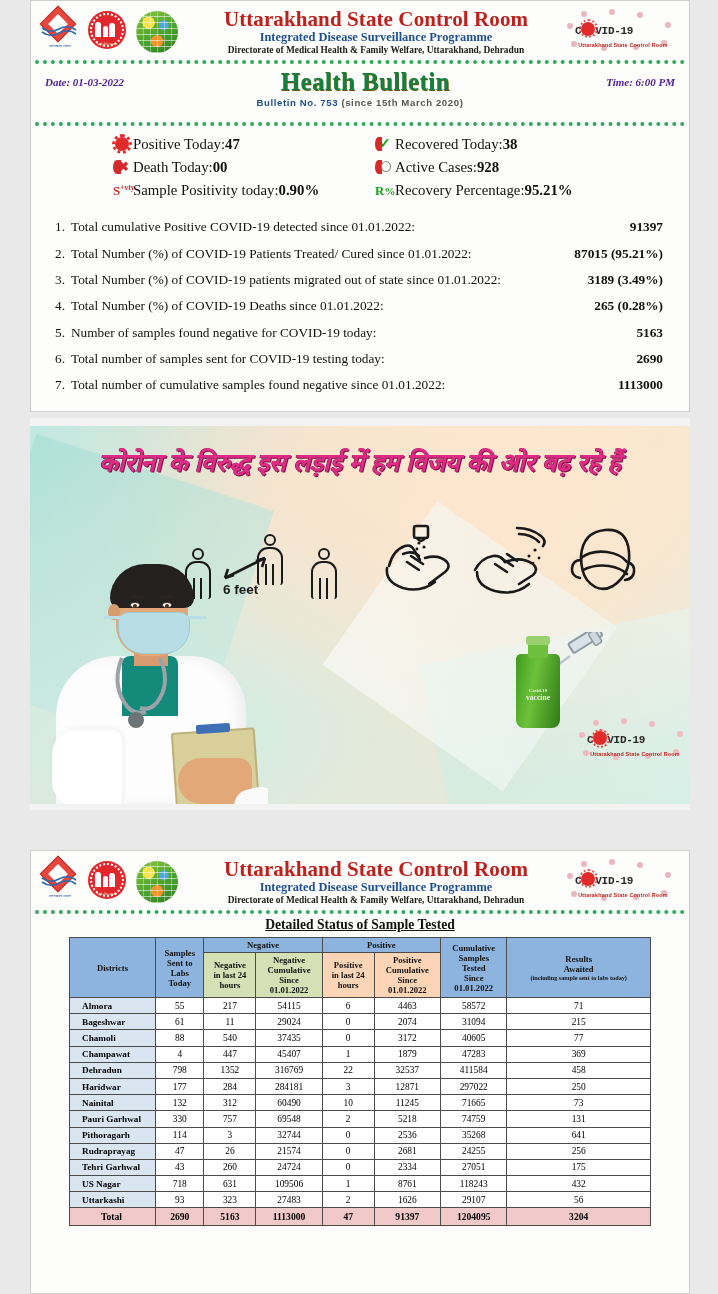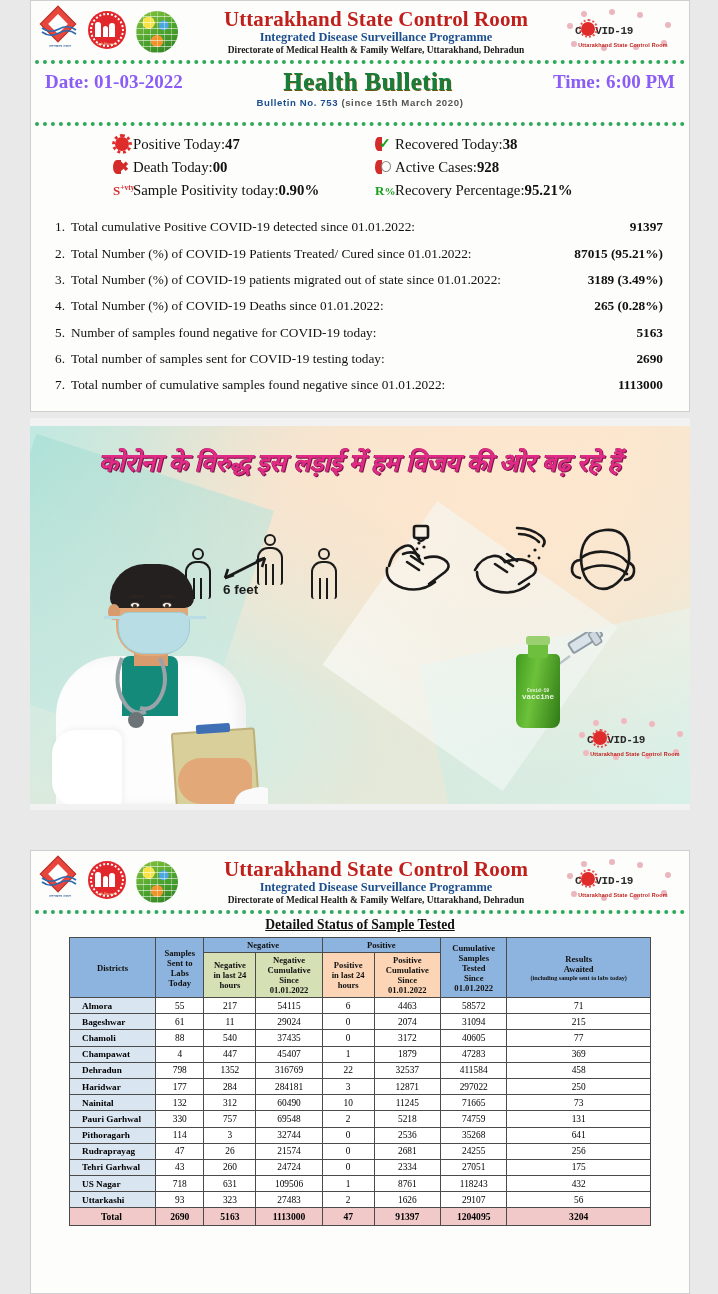--- a/index.html
+++ b/index.html
@@ -125,21 +125,21 @@
   .dotted-rule {
     height: 5px; margin: 1px 4px 0 4px;
     border-top: 4px dotted #18a04a;
     opacity:.9;
   }
 
   
   .bulletin-bar { position: relative; padding: 3px 14px 2px; height: 56px; }
   .bb-row { display:flex; align-items:center; justify-content:space-between; }
   .bb-date, .bb-time {
-    font-weight:bold; font-size:19px; color:#8b5cf6; white-space:nowrap;
+    font-weight:bold; font-size:11px; color:#4c1d95; white-space:nowrap;font-style:italic;
   }
   .bb-title {
     flex:1; text-align:center; font-weight:bold; font-size:25px;
     color:#15803d; letter-spacing:.4px;
     text-shadow: 0.6px 0.6px 0 #6b5510;
   }
   .bb-no {
     text-align:center; font-family:"Liberation Sans",sans-serif;
     font-weight:bold; font-size:9.6px; color:#1d4f8f; letter-spacing:.6px;
     margin-top:1px;
@@ -285,21 +285,21 @@
   
   .vial-grp{position:absolute;left:470px;top:206px;width:110px;height:104px;}
   .vial{position:absolute;left:16px;top:22px;width:44px;height:74px;
     background:linear-gradient(100deg,#3f9b1e 0%, #6dc23a 40%, #2f7a16 100%);
     border-radius:5px 5px 8px 8px;}
   .vial-neck{position:absolute;left:28px;top:10px;width:20px;height:16px;background:#6fbf3e;
     border-radius:3px;}
   .vial-cap{position:absolute;left:26px;top:4px;width:24px;height:9px;background:#9ad06f;
     border-radius:3px;}
   .vial-lbl{position:absolute;left:17px;top:56px;width:42px;text-align:center;
-    font-family:Liberation Mono, monospace;color:#eaf7e2;}
+    font-family:Liberation Serif, serif;color:#eaf7e2;}
   .vial-lbl .a{font-size:4.6px;font-weight:bold;display:block;}
   .vial-lbl .b{font-size:7.6px;font-weight:bold;display:block;}
   .syringe{position:absolute;left:44px;top:0px;width:70px;height:60px;}
 
   
   .poster-covid{position:absolute;left:545px;top:292px;width:112px;height:52px;}
 
   
   .table-title{
     text-align:center;font-weight:bold;font-size:13.6px;color:#111;

